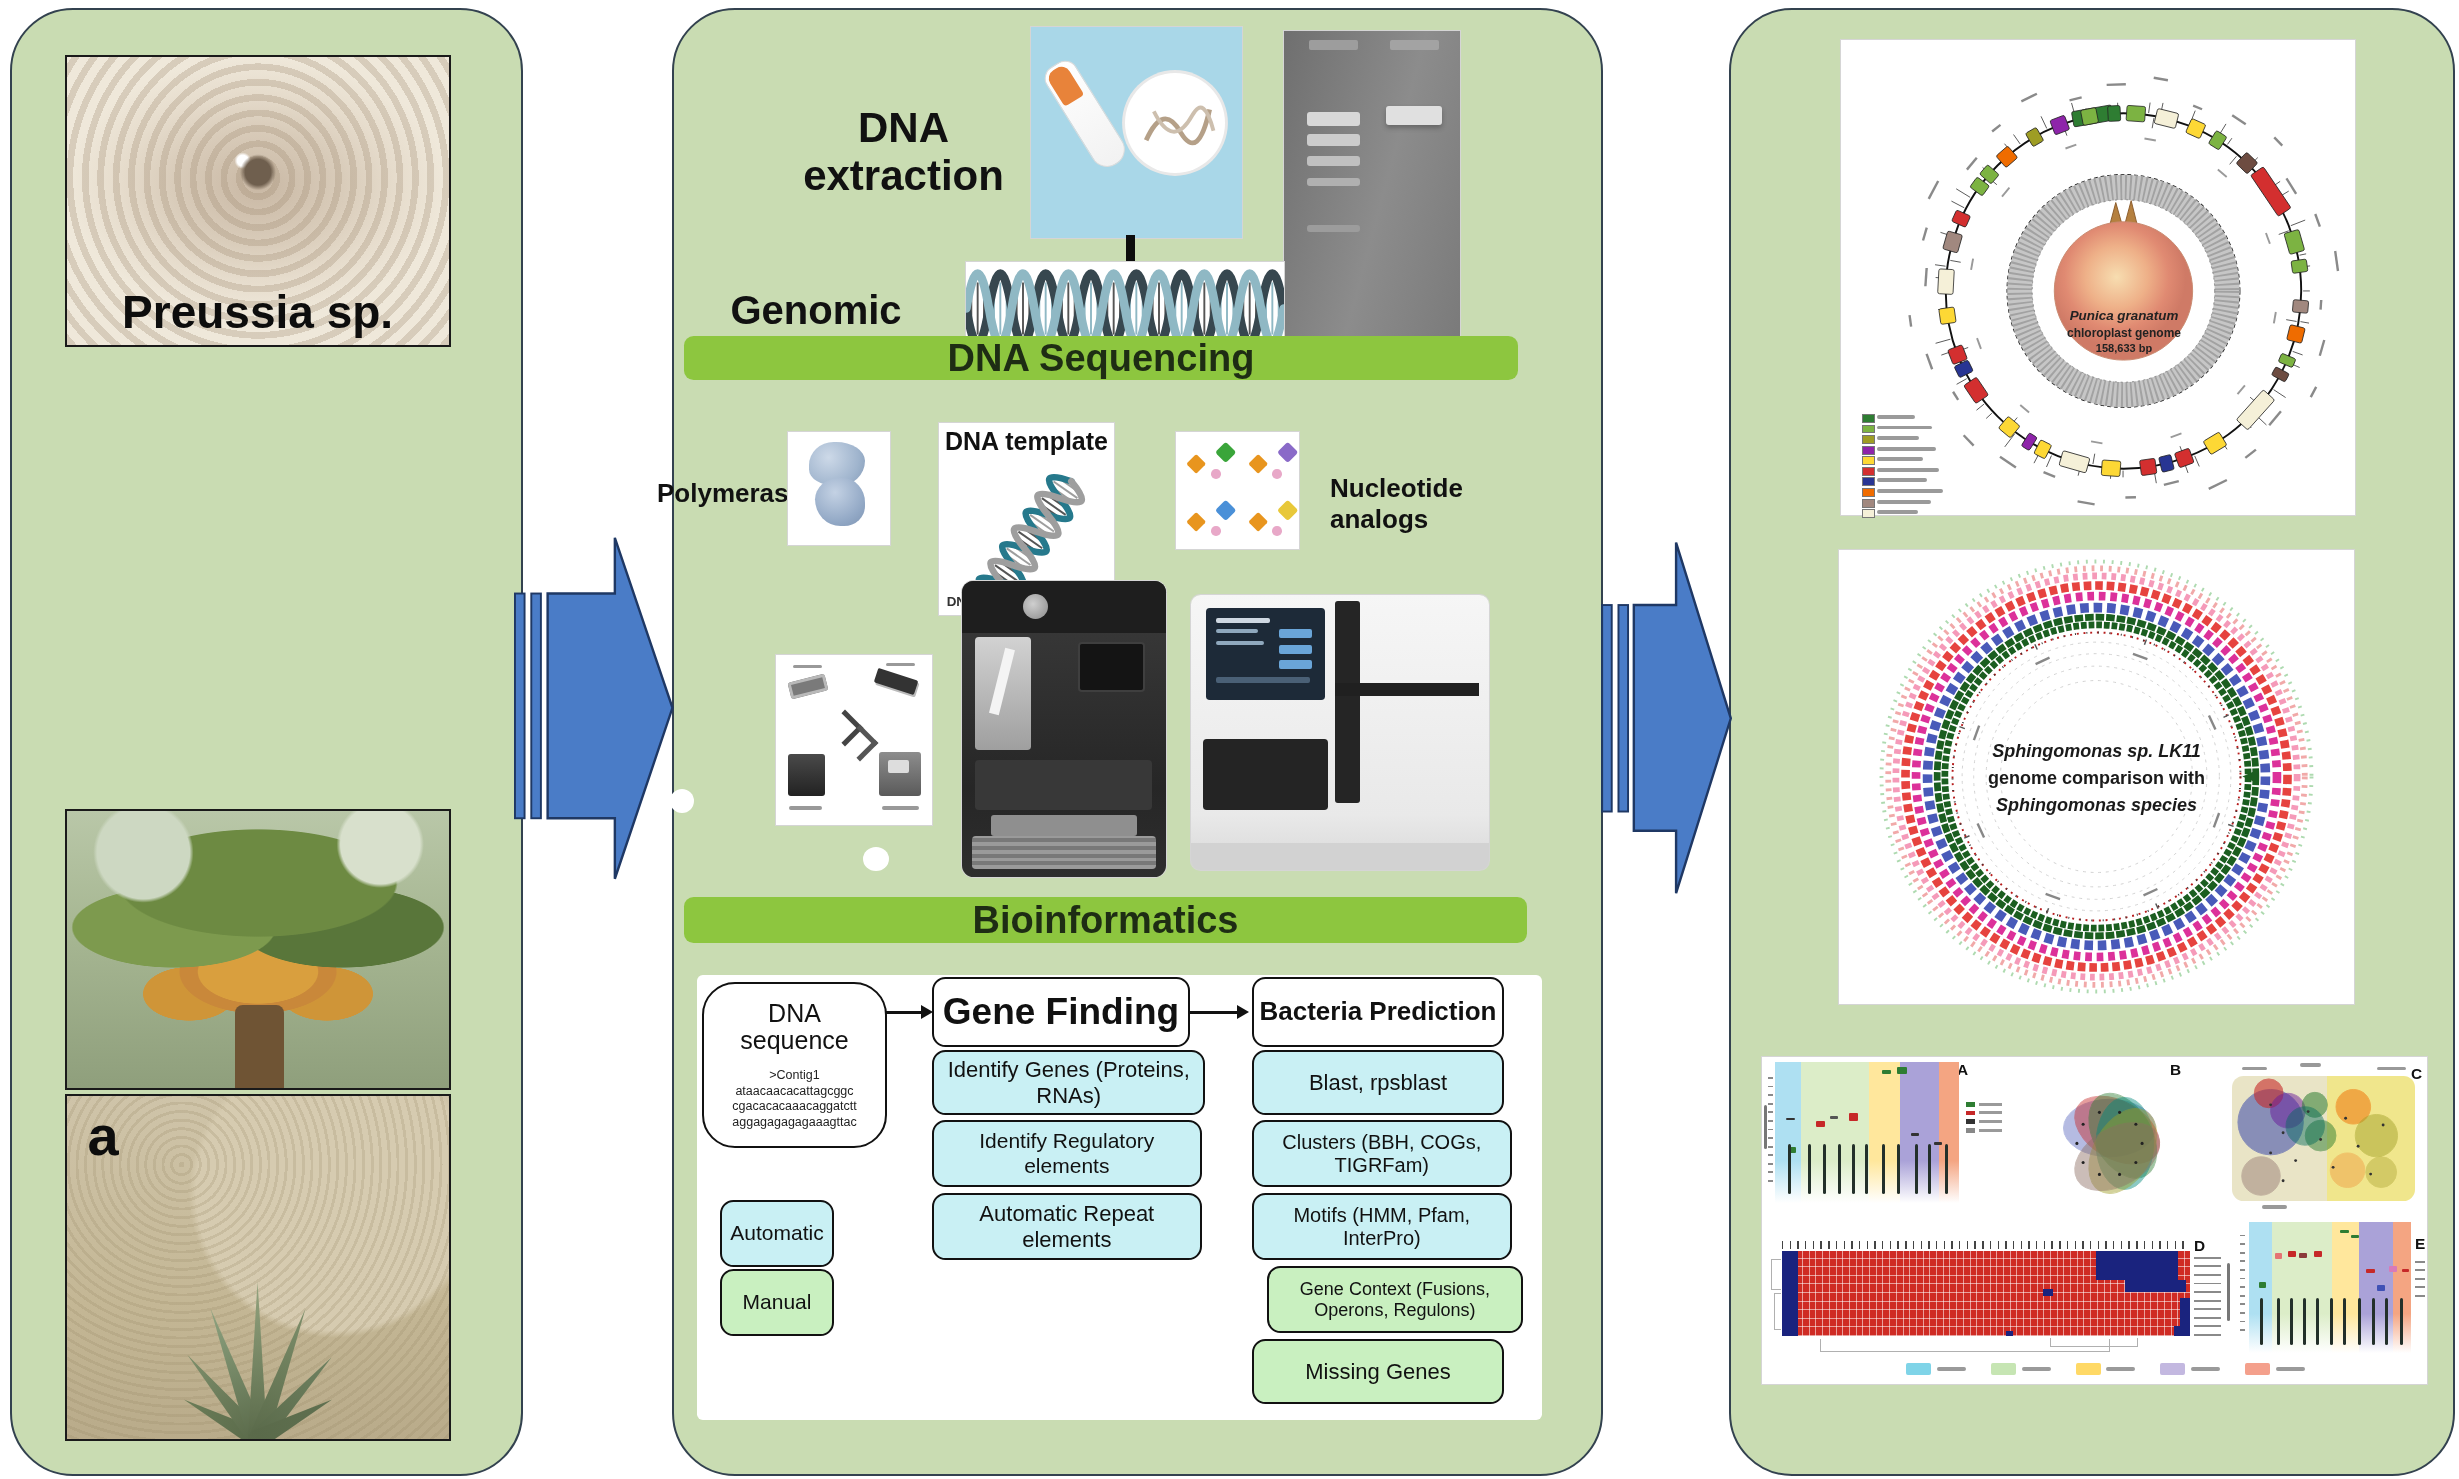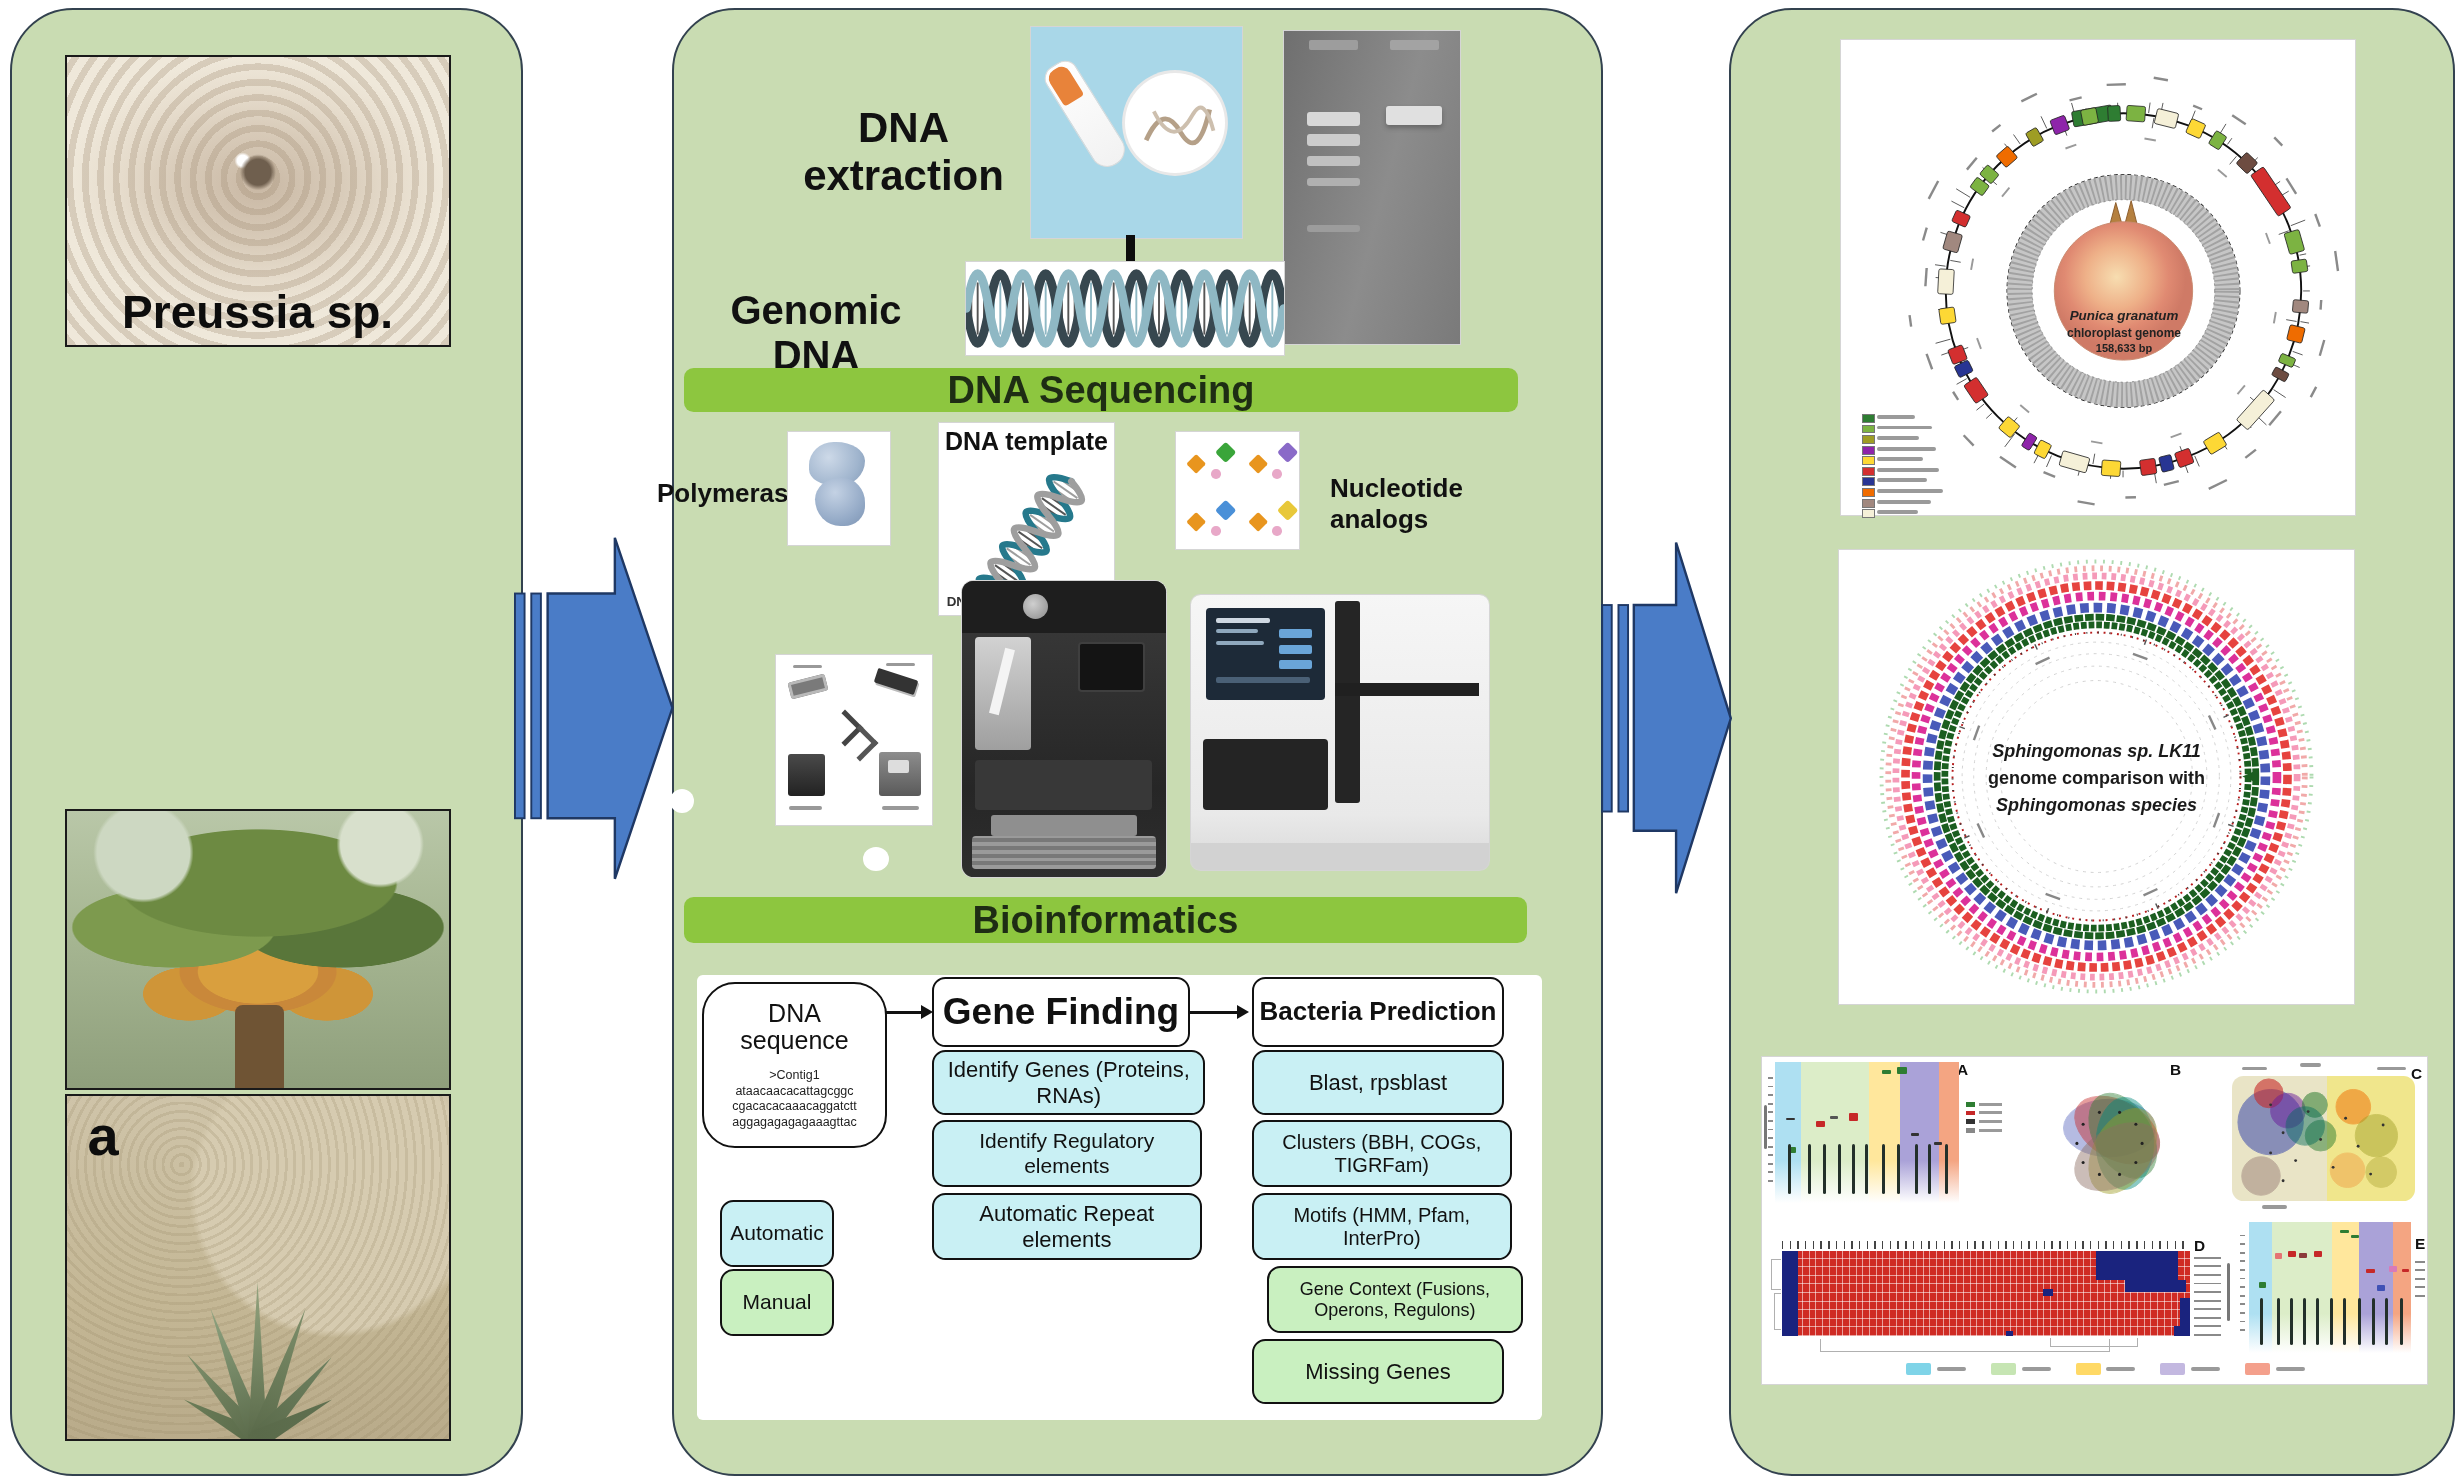--- a/index.html
+++ b/index.html
@@ -157,21 +157,21 @@
         <line x1="295.5357142857143" y1="21.340000000000003" x2="295.5357142857143" y2="75.66" stroke="#555" stroke-width="2"></line>
         <line x1="302.1557142857143" y1="21.340000000000003" x2="302.1557142857143" y2="75.66" stroke="#555" stroke-width="2"></line>
         <line x1="312.5585714285714" y1="21.340000000000003" x2="312.5585714285714" y2="75.66" stroke="#8fb8c4" stroke-width="2"></line>
         <line x1="319.1785714285714" y1="21.340000000000003" x2="319.1785714285714" y2="75.66" stroke="#8fb8c4" stroke-width="2"></line>
         <line x1="325.7985714285714" y1="21.340000000000003" x2="325.7985714285714" y2="75.66" stroke="#8fb8c4" stroke-width="2"></line>
         <path d="M0 48.5 C8.274999999999999 97, 15.367857142857144 97, 23.642857142857142 48.5 C31.91785714285714 0, 39.010714285714286 0, 47.285714285714285 48.5 C55.56071428571428 97, 62.653571428571425 97, 70.92857142857143 48.5 C79.20357142857142 0, 86.29642857142858 0, 94.57142857142857 48.5 C102.84642857142856 97, 109.93928571428572 97, 118.21428571428571 48.5 C126.4892857142857 0, 133.58214285714286 0, 141.85714285714286 48.5 C150.13214285714287 97, 157.225 97, 165.5 48.5 C173.775 0, 180.86785714285713 0, 189.14285714285714 48.5 C197.41785714285714 97, 204.51071428571427 97, 212.78571428571428 48.5 C221.06071428571428 0, 228.1535714285714 0, 236.42857142857142 48.5 C244.70357142857142 97, 251.79642857142855 97, 260.07142857142856 48.5 C268.34642857142853 0, 275.4392857142857 0, 283.7142857142857 48.5 C291.9892857142857 97, 299.08214285714286 97, 307.35714285714283 48.5 C315.6321428571428 0, 322.72499999999997 0, 331 48.5" fill="none" stroke="#37474f" stroke-width="9" stroke-linecap="round"></path>
         <path d="M0 48.5 C8.274999999999999 0, 15.367857142857144 0, 23.642857142857142 48.5 C31.91785714285714 97, 39.010714285714286 97, 47.285714285714285 48.5 C55.56071428571428 0, 62.653571428571425 0, 70.92857142857143 48.5 C79.20357142857142 97, 86.29642857142858 97, 94.57142857142857 48.5 C102.84642857142856 0, 109.93928571428572 0, 118.21428571428571 48.5 C126.4892857142857 97, 133.58214285714286 97, 141.85714285714286 48.5 C150.13214285714287 0, 157.225 0, 165.5 48.5 C173.775 97, 180.86785714285713 97, 189.14285714285714 48.5 C197.41785714285714 0, 204.51071428571427 0, 212.78571428571428 48.5 C221.06071428571428 97, 228.1535714285714 97, 236.42857142857142 48.5 C244.70357142857142 0, 251.79642857142855 0, 260.07142857142856 48.5 C268.34642857142853 97, 275.4392857142857 97, 283.7142857142857 48.5 C291.9892857142857 0, 299.08214285714286 0, 307.35714285714283 48.5 C315.6321428571428 97, 322.72499999999997 97, 331 48.5" fill="none" stroke="#8fb8c4" stroke-width="9" stroke-linecap="round"></path>
       </svg>
   </div>
 
-  <div class="banner" style="left:684px;top:368px;width:834px;height:44px;font-size:38px;">
+  <div class="banner" style="left:684px;top:336px;width:834px;height:44px;font-size:38px;">
     <span>DNA Sequencing</span>
   </div>
 
   <div class="lbl" style="left:657px;top:478px;width:130px;font-size:26px;">Polymerase</div>
 
   <div class="imgbox" style="left:788px;top:432px;width:102px;height:113px;">
     <div style="position:absolute;left:21px;top:9.6px;width:56px;height:44px;background:radial-gradient(circle at 35% 35%, #cdd9e8,#9fb4cd 65%,#8299b6);border-radius:46% 54% 50% 50%/55% 45% 60% 40%;"></div>
     <div style="position:absolute;left:27px;top:46px;width:50px;height:48px;background:radial-gradient(circle at 40% 30%, #c4d2e4,#93a9c6 65%,#7c93b2);border-radius:52% 48% 45% 55%/48% 55% 45% 60%;"></div>
   </div>
 

